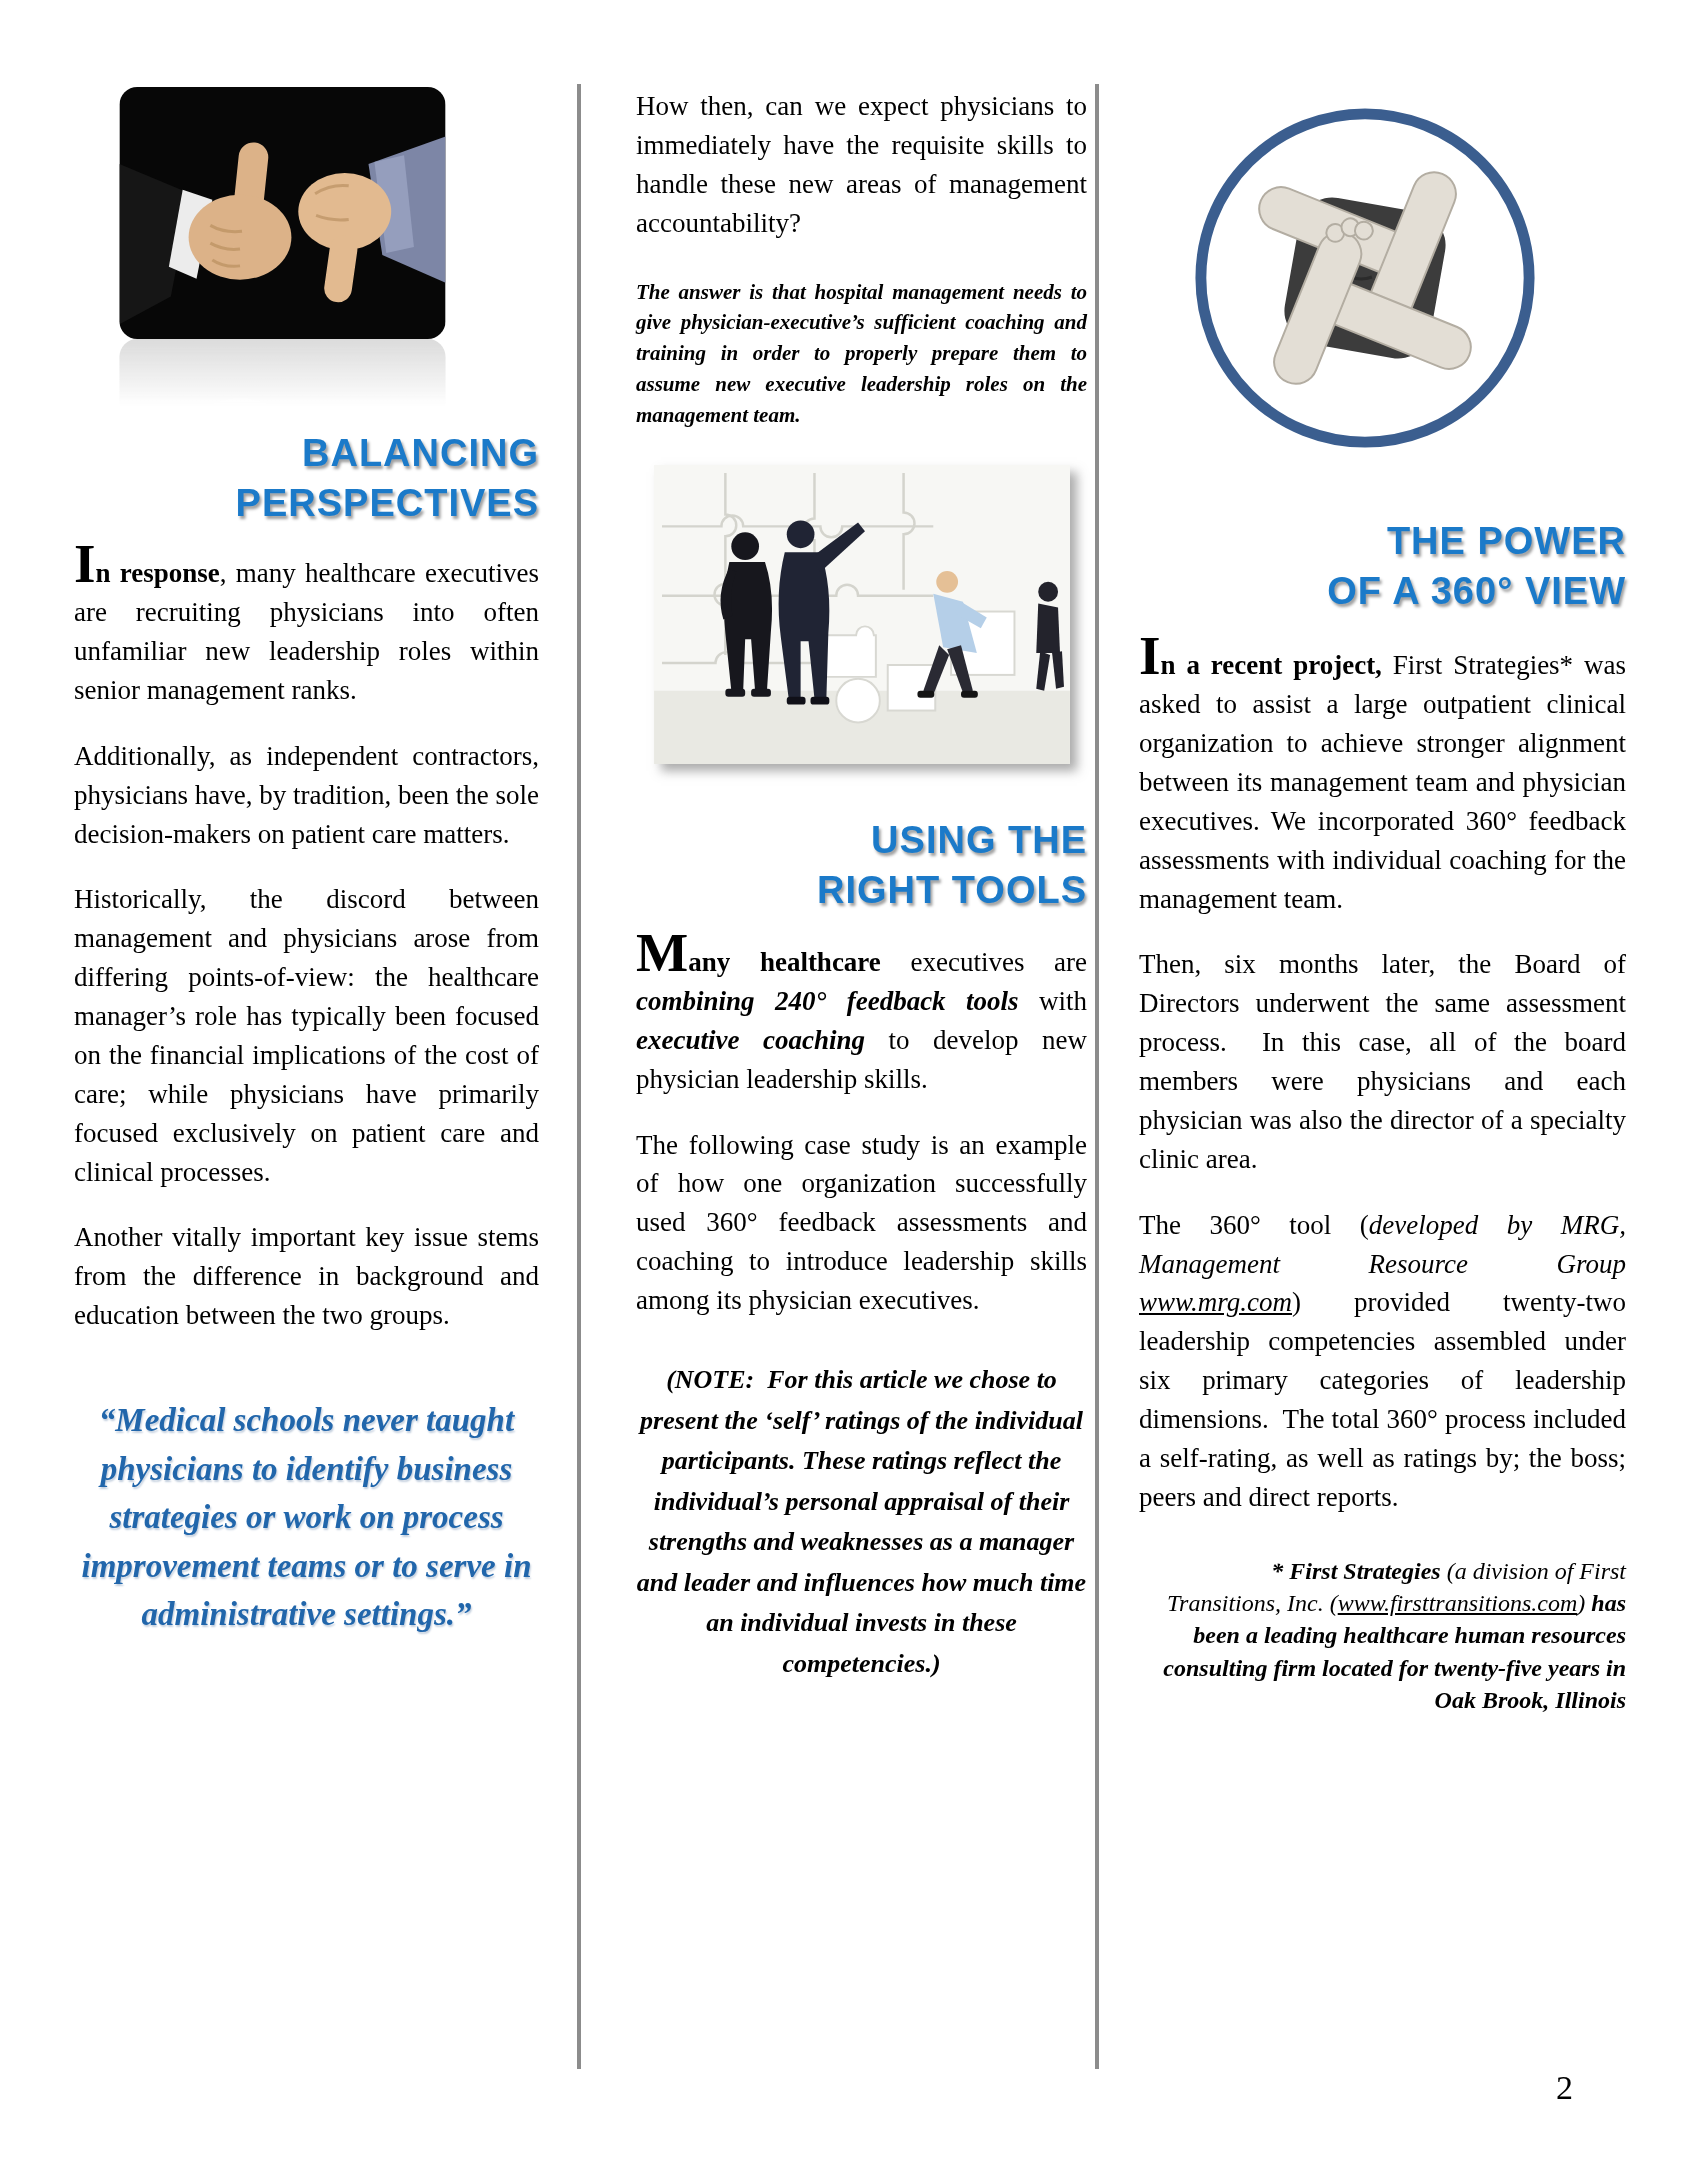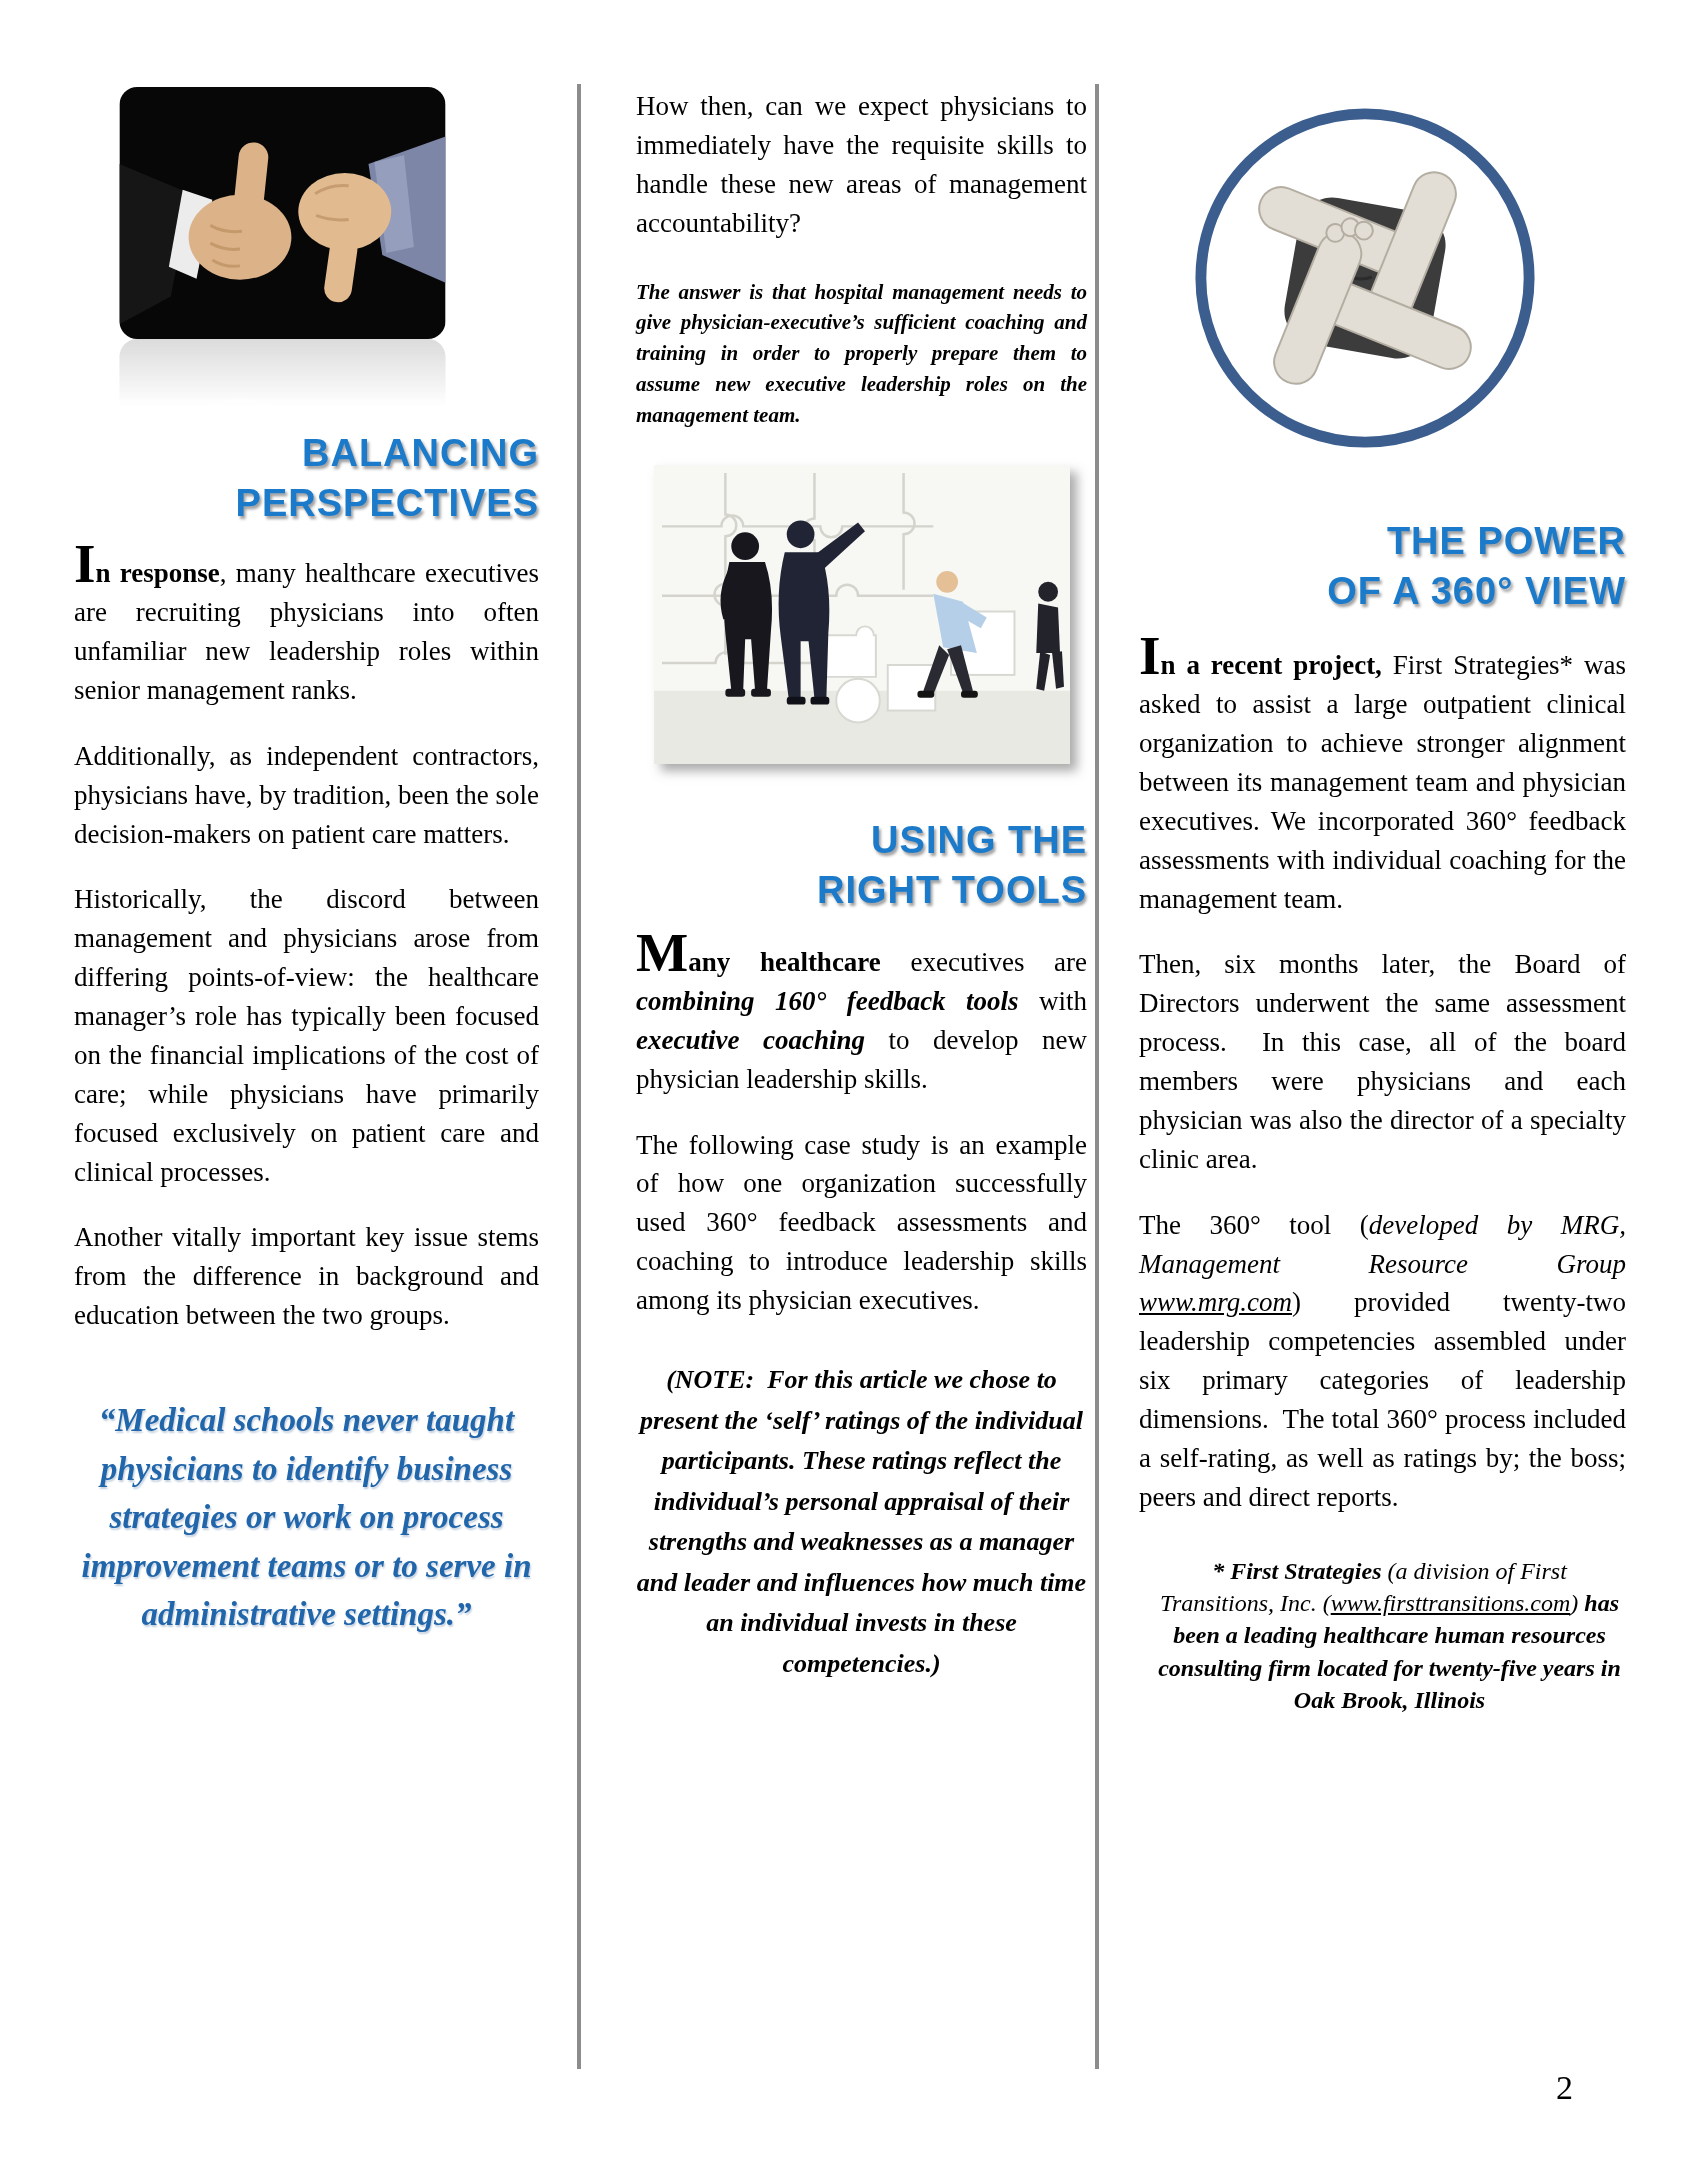--- a/index.html
+++ b/index.html
@@ -28,21 +28,21 @@
 
   .boldital-para{font-size:21px;line-height:1.47;text-align:justify;font-weight:bold;
                  font-style:italic;margin:34px 0 30px 0;}
 
   .quote{font-size:33px;line-height:1.47;font-weight:bold;font-style:italic;color:#2166ab;
          text-align:center;margin-top:61px;text-shadow:1px 2px 2px #c2cedd;}
 
   .note{font-size:26px;line-height:1.56;font-weight:bold;font-style:italic;
         text-align:center;margin-top:40px;}
 
-  .footnote{font-size:24px;line-height:1.35;font-style:italic;text-align:center;margin-top:38px;margin-left:14px;}
+  .footnote{font-size:24px;line-height:1.35;font-style:italic;text-align:right;margin-top:38px;margin-left:14px;}
 
   .fig{display:block;}
   .fig-thumbs{width:327px;height:252px;margin-left:45px;}
   .thumbs-reflect{position:relative;width:327px;height:73px;margin-left:45px;overflow:hidden;opacity:.55;}
   .thumbs-reflect svg{transform:scaleY(-1);display:block;}
   .thumbs-reflect::after{content:'';position:absolute;inset:0;
         background:linear-gradient(to bottom, rgba(255,255,255,.55) 0%, #ffffff 92%);}
   .fig-puzzle{width:416px;height:299px;margin:34px 0 0 18px;box-shadow:7px 7px 10px rgba(90,90,90,.5);}
   .fig-hands{width:350px;height:350px;margin:16px 0 0 51px;}
 
@@ -166,21 +166,21 @@
         </g>
       </svg>
     </div>
 
     <h2 class="heading heading-mid">
       <span>USING THE</span><br>
       <span>RIGHT TOOLS</span>
     </h2>
 
     <p class="body" style="margin-top:28px;">
-      <span class="dropcap">M</span><span class="b">any healthcare</span><span> executives are </span><span class="bi">combining 160° feedback tools</span><span> with </span><span class="bi">executive coaching</span><span> to develop new physician leadership skills.</span>
+      <span class="dropcap">M</span><span class="b">any healthcare</span><span> executives are </span><span class="bi">combining 240° feedback tools</span><span> with </span><span class="bi">executive coaching</span><span> to develop new physician leadership skills.</span>
     </p>
 
     <p class="body">The following case study is an example of how one organization successfully used 360° feedback assessments and coaching to introduce leadership skills among its physician executives.</p>
 
     <div class="note">(NOTE:&nbsp; For this article we chose to present the ‘self’ ratings of the individual participants. These ratings reflect the individual’s personal appraisal of their strengths and weaknesses as a manager and leader and influences how much time an individual invests in these competencies.)</div>
   </div>
 
   <div class="divider d2"></div>
 
   <div class="col col3">

